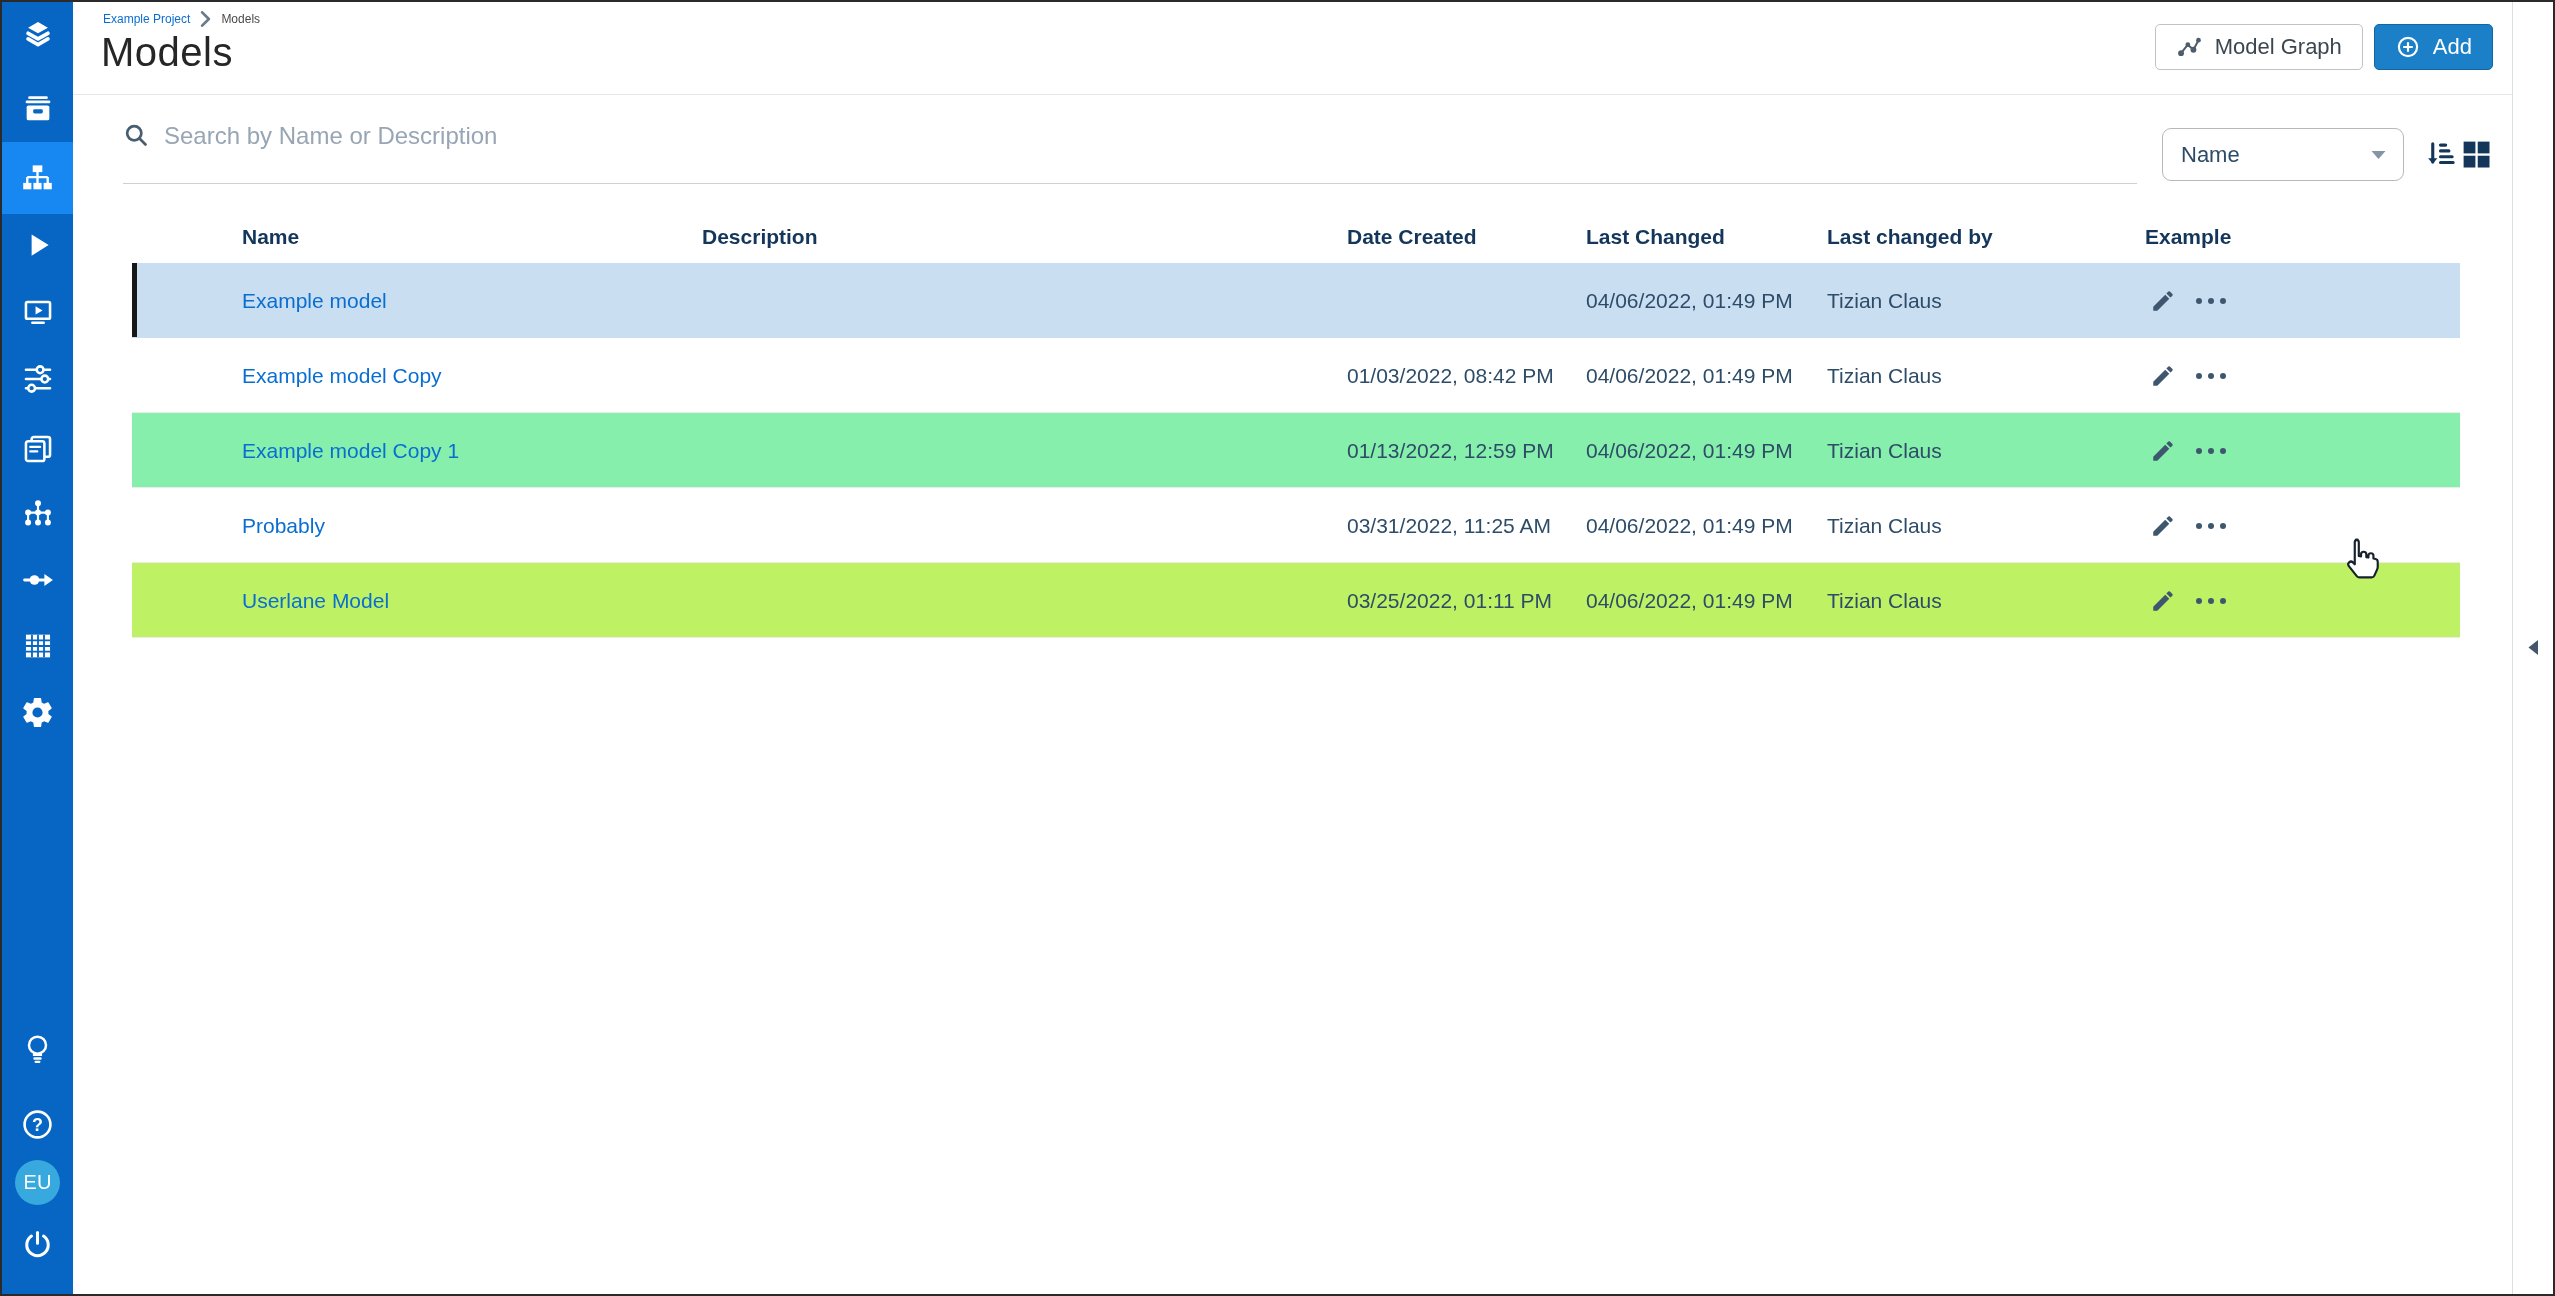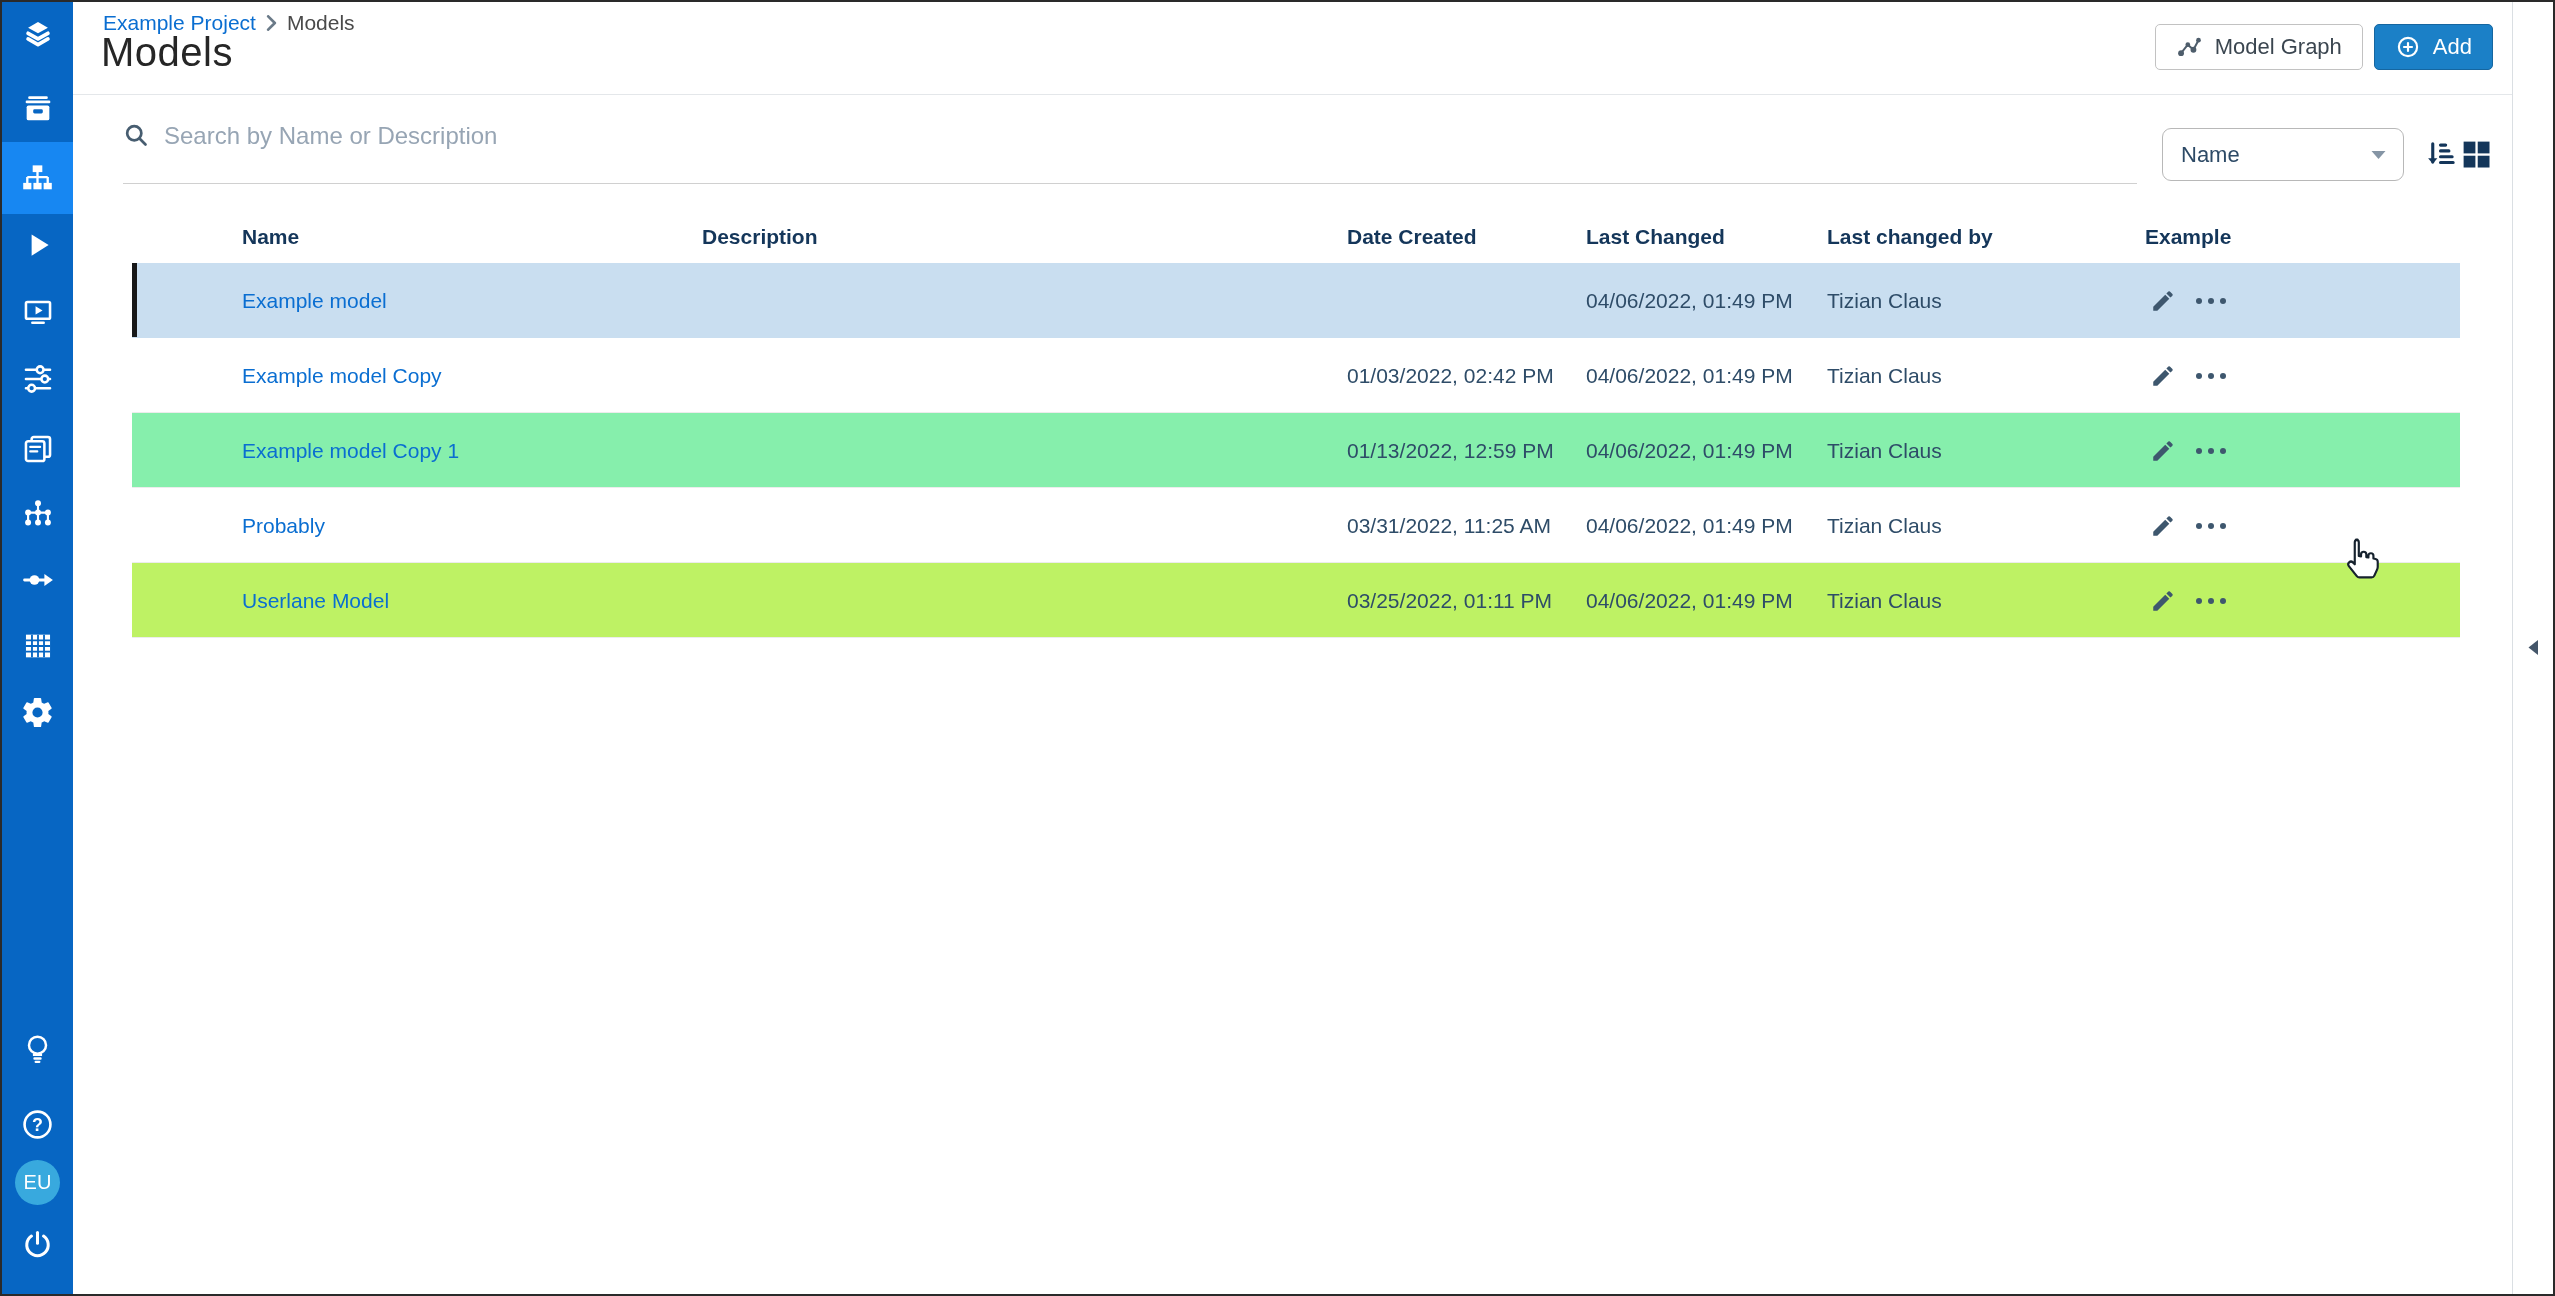--- a/index.html
+++ b/index.html
@@ -16,21 +16,21 @@
   .sicon{position:absolute;left:0;width:71px;display:flex;justify-content:center;align-items:center;cursor:pointer}
   .sel-block{position:absolute;left:0;top:140px;width:71px;height:72px;background:var(--sidebar-selected)}
   .avatar{position:absolute;left:13px;top:1158px;width:45px;height:45px;border-radius:50%;background:var(--avatar-bg);
           color:#fff;font-size:20px;font-weight:normal;display:flex;align-items:center;justify-content:center;cursor:pointer}
 
   
   .main{position:absolute;left:71px;top:0;bottom:0;right:41px;background:#fff}
   .rail{position:absolute;top:0;bottom:0;right:0;width:41px;background:#fff;border-left:1px solid #dadfe3}
   .rail-arrow{position:absolute;left:14px;top:637px;cursor:pointer}
 
-  .breadcrumb{position:absolute;left:30px;top:9px;font-size:21px;display:flex;align-items:center;gap:10px;white-space:nowrap}
+  .breadcrumb{position:absolute;left:30px;top:9px;font-size:12px;display:flex;align-items:center;gap:10px;white-space:nowrap}
   .breadcrumb a{color:var(--link);text-decoration:none;cursor:pointer}
   .breadcrumb .cur{color:#4a4a4a}
   .page-title{position:absolute;left:28px;top:28px;font-size:40px;color:#262626;letter-spacing:.5px}
 
   .hdr-buttons{position:absolute;top:22px;right:19px;display:flex;gap:11px}
   .btn{height:46px;display:flex;align-items:center;gap:12px;padding:0 20px;border:1px solid #c2c2c2;border-radius:5px;
        background:#fff;font-size:22px;color:#3b4650;cursor:pointer;white-space:nowrap}
   .btn.primary{background:var(--add-button);border-color:#1566a0;color:#fff}
 
   .hdr-divider{position:absolute;left:0;right:0;top:92px;height:1px;background:#e4e7ea}
@@ -266,21 +266,21 @@
               <circle cx="5" cy="7" r="3" fill="#3e576e"></circle>
               <circle cx="17" cy="7" r="3" fill="#3e576e"></circle>
               <circle cx="29" cy="7" r="3" fill="#3e576e"></circle>
             </svg>
         </span>
       </div>
 
       <div class="trow">
         <a class="c col-name mlink">Example model Copy</a>
         <span class="c col-desc"></span>
-        <span class="c col-date">01/03/2022, 02:42 PM</span>
+        <span class="c col-date">01/03/2022, 08:42 PM</span>
         <span class="c col-chg">04/06/2022, 01:49 PM</span>
         <span class="c col-by">Tizian Claus</span>
         <span class="rowact iconbtn act-edit">
           <svg width="26" height="26" viewBox="0 0 24 24">
               <path fill="#3e576e" d="M3 17.25V21h3.75L17.8 9.94l-3.75-3.75L3 17.25zM20.7 7.04c.39-.39.39-1.02 0-1.41l-2.34-2.34a.996.996 0 0 0-1.41 0l-1.83 1.83 3.75 3.75 1.83-1.83z"></path>
             </svg>
         </span>
         <span class="rowact iconbtn act-more">
           <svg width="34" height="14" viewBox="0 0 34 14">
               <circle cx="5" cy="7" r="3" fill="#3e576e"></circle>

